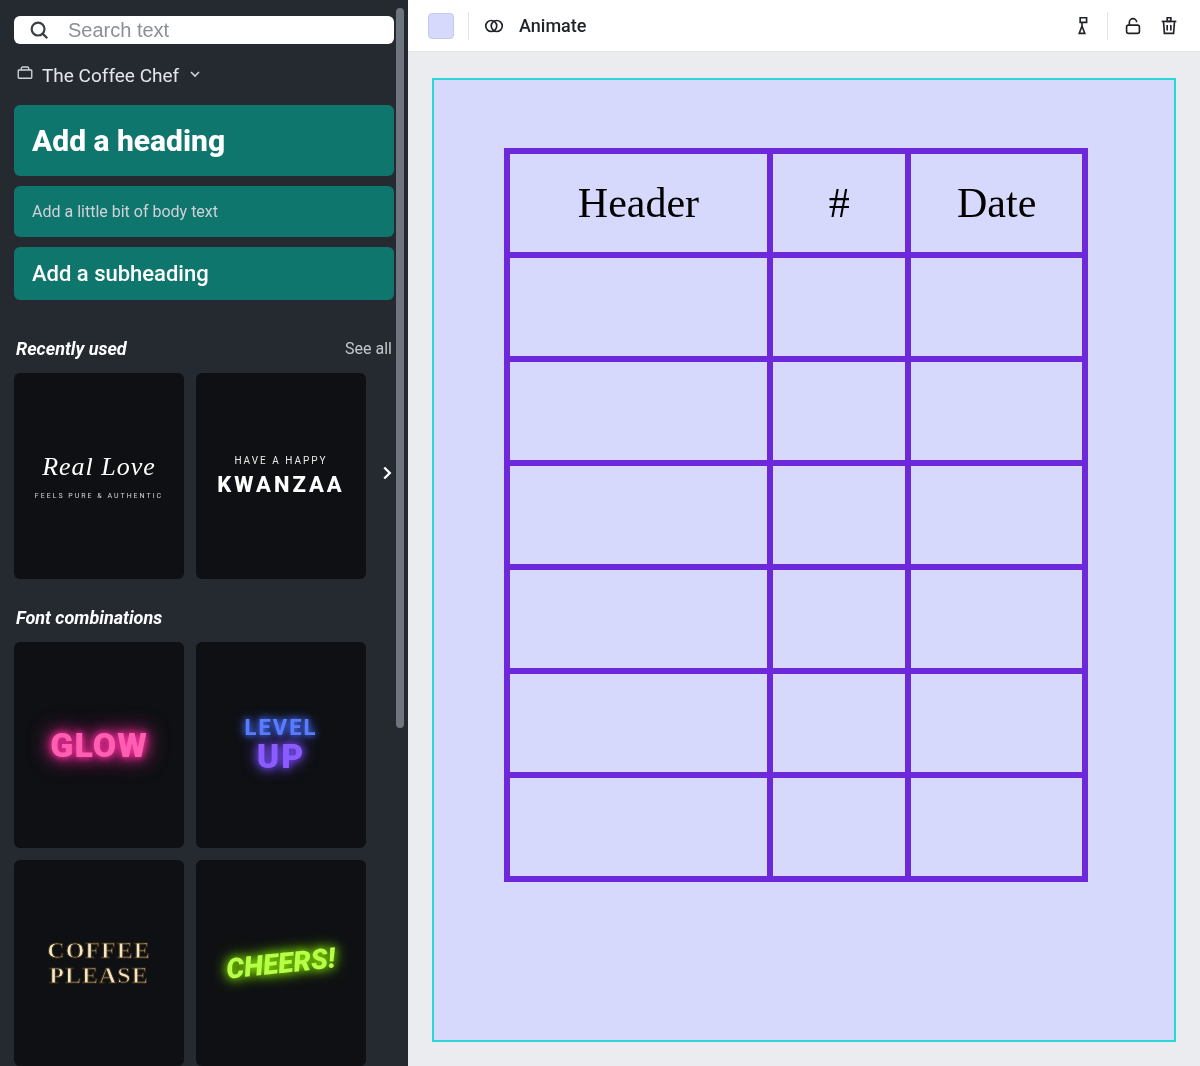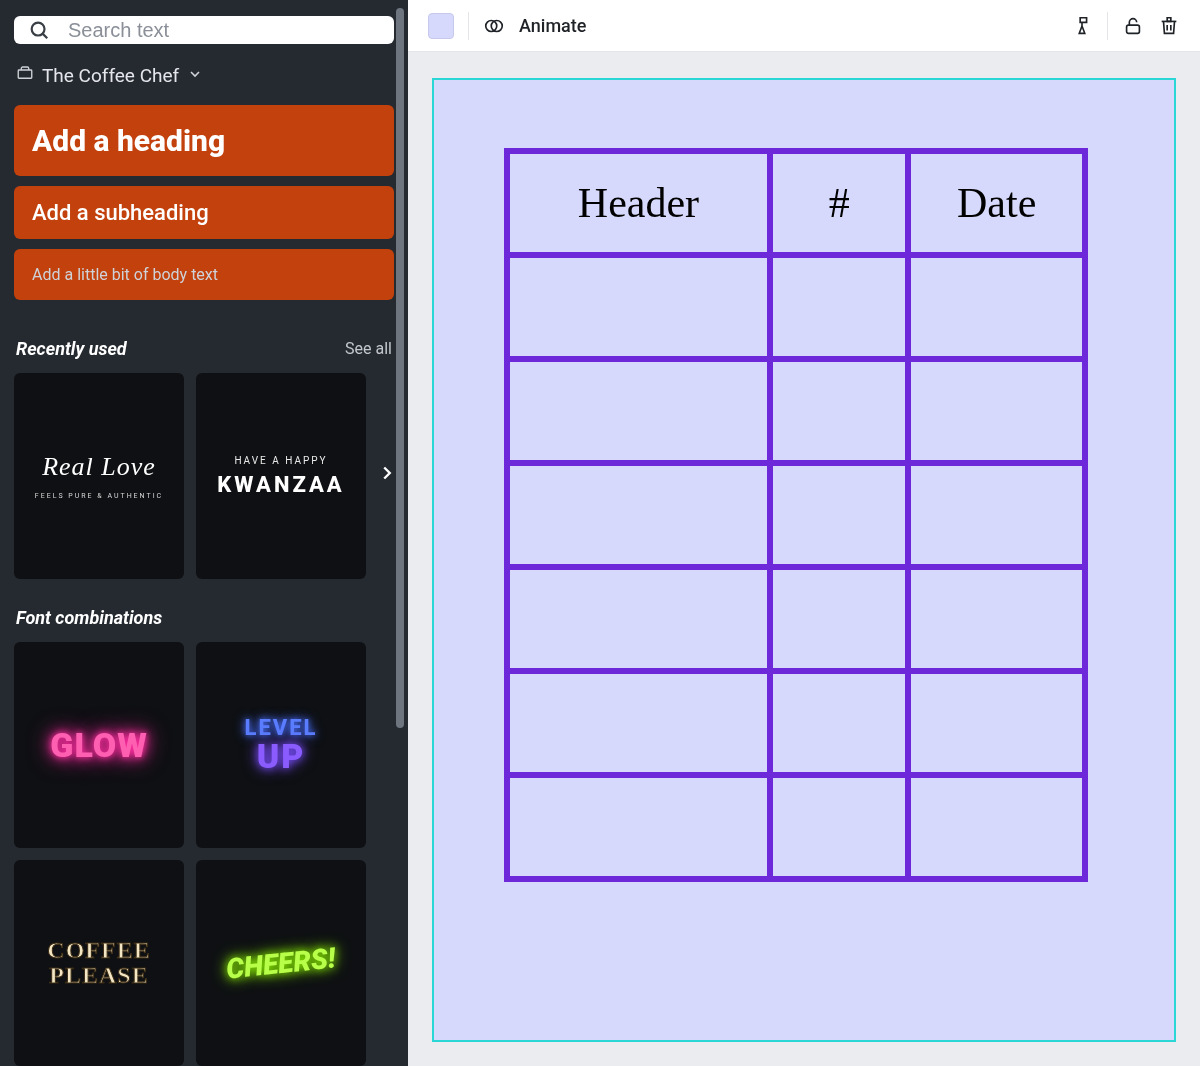--- a/index.html
+++ b/index.html
@@ -54,21 +54,21 @@
     display: flex;
     align-items: center;
     gap: 8px;
     margin: 20px 0 18px 2px;
     font-size: 19px;
     color: #e4e6eb;
     cursor: pointer;
   }
 
   .text-btn {
-    background: #c2410c;
+    background: #0f766e;
     border-radius: 6px;
     padding: 14px 18px;
     margin-bottom: 10px;
     cursor: pointer;
     color: #fff;
   }
   .tb-heading { font-size: 30px; font-weight: 800; padding: 18px 18px; }
   .tb-sub     { font-size: 22px; font-weight: 500; }
   .tb-body    { font-size: 16px; font-weight: 400; color: #cfd2d8; padding: 16px 18px; }
 
@@ -253,22 +253,22 @@
     </span>
     <span>The Coffee Chef</span>
     <span>
       <svg viewBox="0 0 24 24" width="16" height="16" fill="none" stroke="#cfd2d8" stroke-width="2.4">
         <polyline points="6 9 12 15 18 9"></polyline>
       </svg>
     </span>
   </div>
 
   <div class="text-btn tb-heading">Add a heading</div>
+  <div class="text-btn tb-body">Add a little bit of body text</div>
   <div class="text-btn tb-sub">Add a subheading</div>
-  <div class="text-btn tb-body">Add a little bit of body text</div>
 
   <div class="section-row">
     <span class="section-title">Recently used</span>
     <span class="see-all">See all</span>
   </div>
 
   <div class="tiles">
     <div class="tile">
       <div class="rl-main">Real Love</div>
       <div class="rl-sub">FEELS PURE &amp; AUTHENTIC</div>

